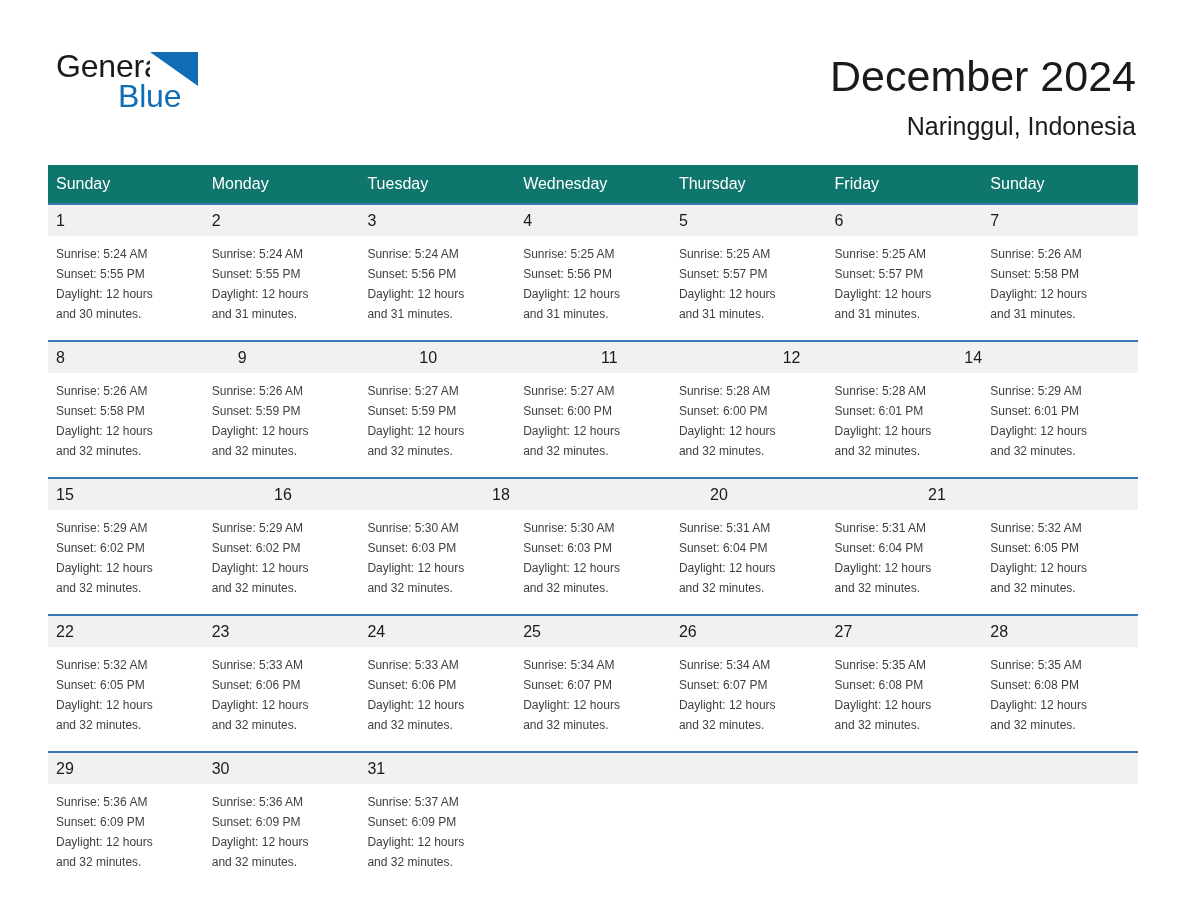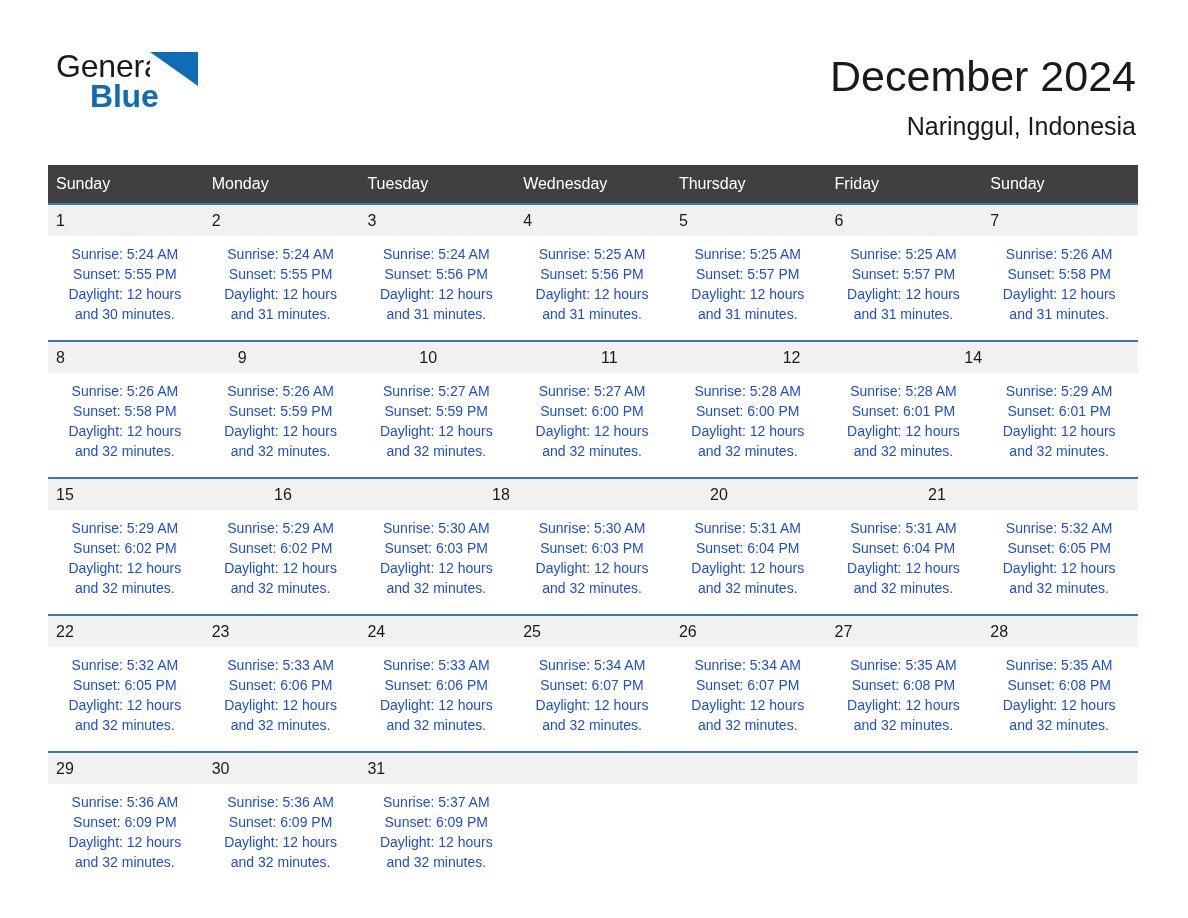--- a/index.html
+++ b/index.html
@@ -42,27 +42,27 @@
     left: 0;
     top: 0;
     font-size: 32px;
     line-height: 36px;
     letter-spacing: -0.2px;
     color: #1a1a1a;
     font-weight: 400;
   }
   .brand-blue {
     position: absolute;
-    left: 34px;
+    left: 62px;
     top: 30px;
     font-size: 32px;
     line-height: 36px;
     letter-spacing: -0.2px;
     color: #0f6cb5;
-    font-weight: 700;
+    font-weight: 400;
   }
   .brand-triangle {
     position: absolute;
     left: 94px;
     top: 4px;
     width: 48px;
     height: 34px;
   }
 
   .title-block {
@@ -88,21 +88,21 @@
 
   
   .calendar {
     margin: 22px 50px 0 48px;
     width: 1090px;
     box-sizing: border-box;
   }
 
   .weekday-row {
     display: flex;
-    background: #404040;
+    background: #0f766e;
   }
   .weekday-cell {
     flex: 1 1 0;
     color: #ffffff;
     font-size: 16px;
     line-height: 19px;
     padding: 9px 0 10px 8px;
     box-sizing: border-box;
     white-space: nowrap;
   }
@@ -129,24 +129,23 @@
   }
 
   .detail-row {
     display: flex;
     background: #ffffff;
   }
   .detail-cell {
     flex: 1 1 0;
     padding: 8px 10px 16px 8px;
     box-sizing: border-box;
-    font-size: 14px;
+    font-size: 12px;
     line-height: 20px;
-    color: #1d4ed8;
-    text-align: center;
+    color: #404040;
   }
   .detail-cell .line {
     white-space: nowrap;
   }
   .detail-cell.empty {
     min-height: 98px;
   }
 </style>
 </head>
 <body>

